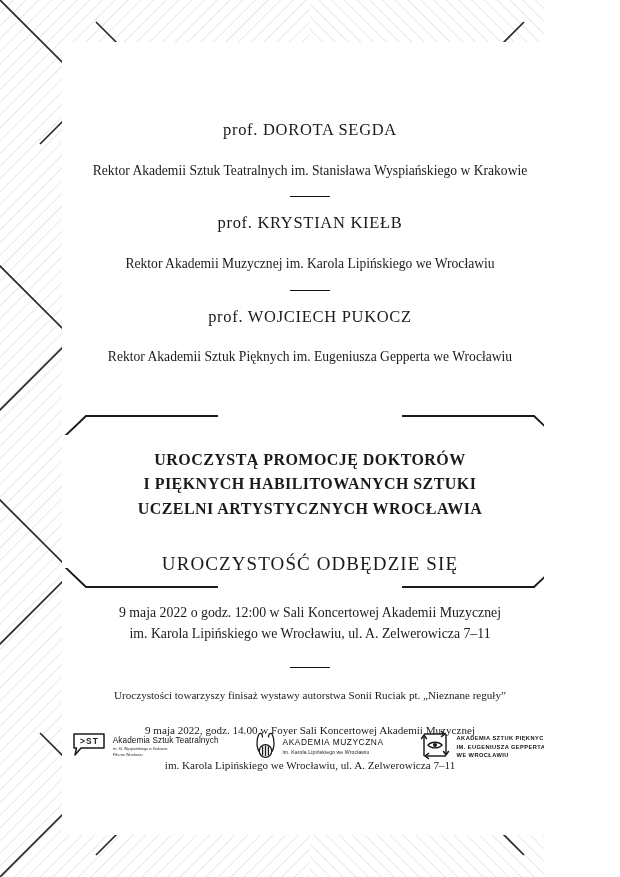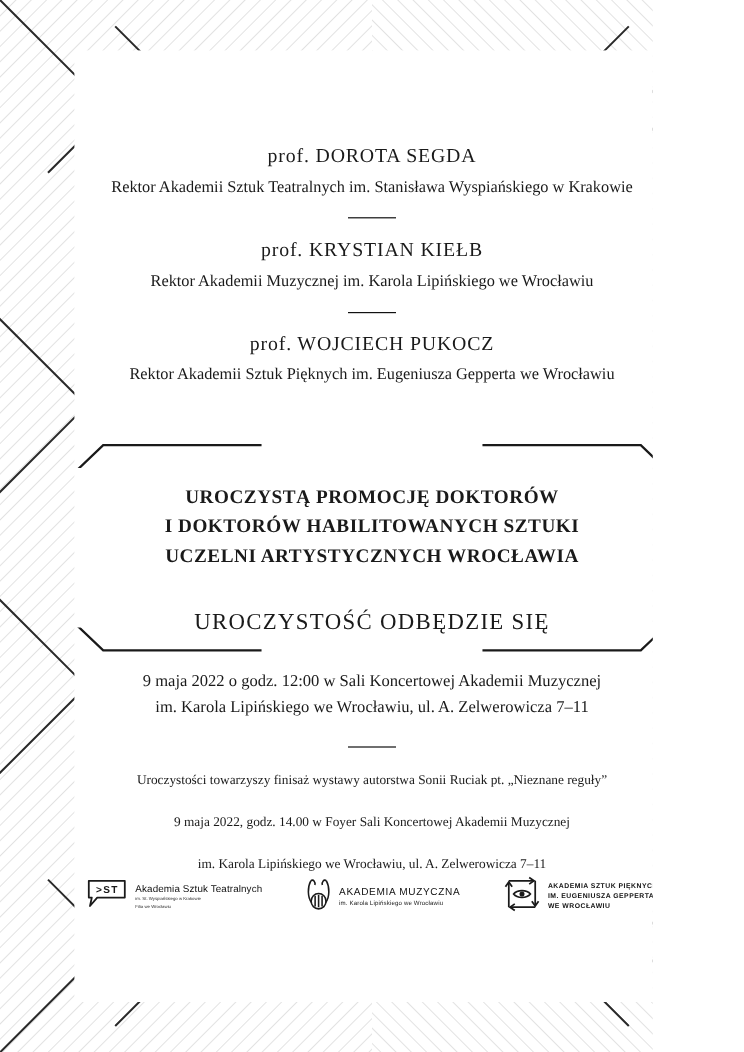--- a/index.html
+++ b/index.html
@@ -41,21 +41,21 @@
   .rector-name{
     font-size:16.5px;
     letter-spacing:.7px;
     line-height:1.25;
     margin:0;
     white-space:nowrap;
   }
   .rector-title{
     font-size:13.6px;
     line-height:1.3;
-    margin:6px 0 0 0;
+    margin:21px 0 0 0;
     white-space:nowrap;
   }
   .divider-sm{
     width:40px;height:0;
     border-top:1.6px solid #111;
     margin:17px auto 16px auto;
   }
 
   
   .bracket-wrap{position:relative;}
@@ -191,21 +191,21 @@
             <polyline points="2,32 24,11 155,11"></polyline>
             <polyline points="494,32 472,11 341,11"></polyline>
           </g>
         </svg>
       </div>
 
 
       <div style="height:32px;"></div>
 
       <p class="headline">UROCZYSTĄ PROMOCJĘ DOKTORÓW</p>
-      <p class="headline">I DOKTORÓW HABILITOWANYCH SZTUKI</p>
+      <p class="headline">I PIĘKNYCH HABILITOWANYCH SZTUKI</p>
       <p class="headline">UCZELNI ARTYSTYCZNYCH WROCŁAWIA</p>
 
       <div style="height:33px;"></div>
 
       <div class="bracket" style="top:152px;">
         <svg viewBox="0 0 496 30" width="496" height="30" xmlns="http://www.w3.org/2000/svg">
           <g fill="none" stroke="#1a1a1a" stroke-width="1.9" stroke-linecap="square">
             <polyline points="2,-2 24,19 155,19"></polyline>
             <polyline points="494,-2 472,19 341,19"></polyline>
           </g>

